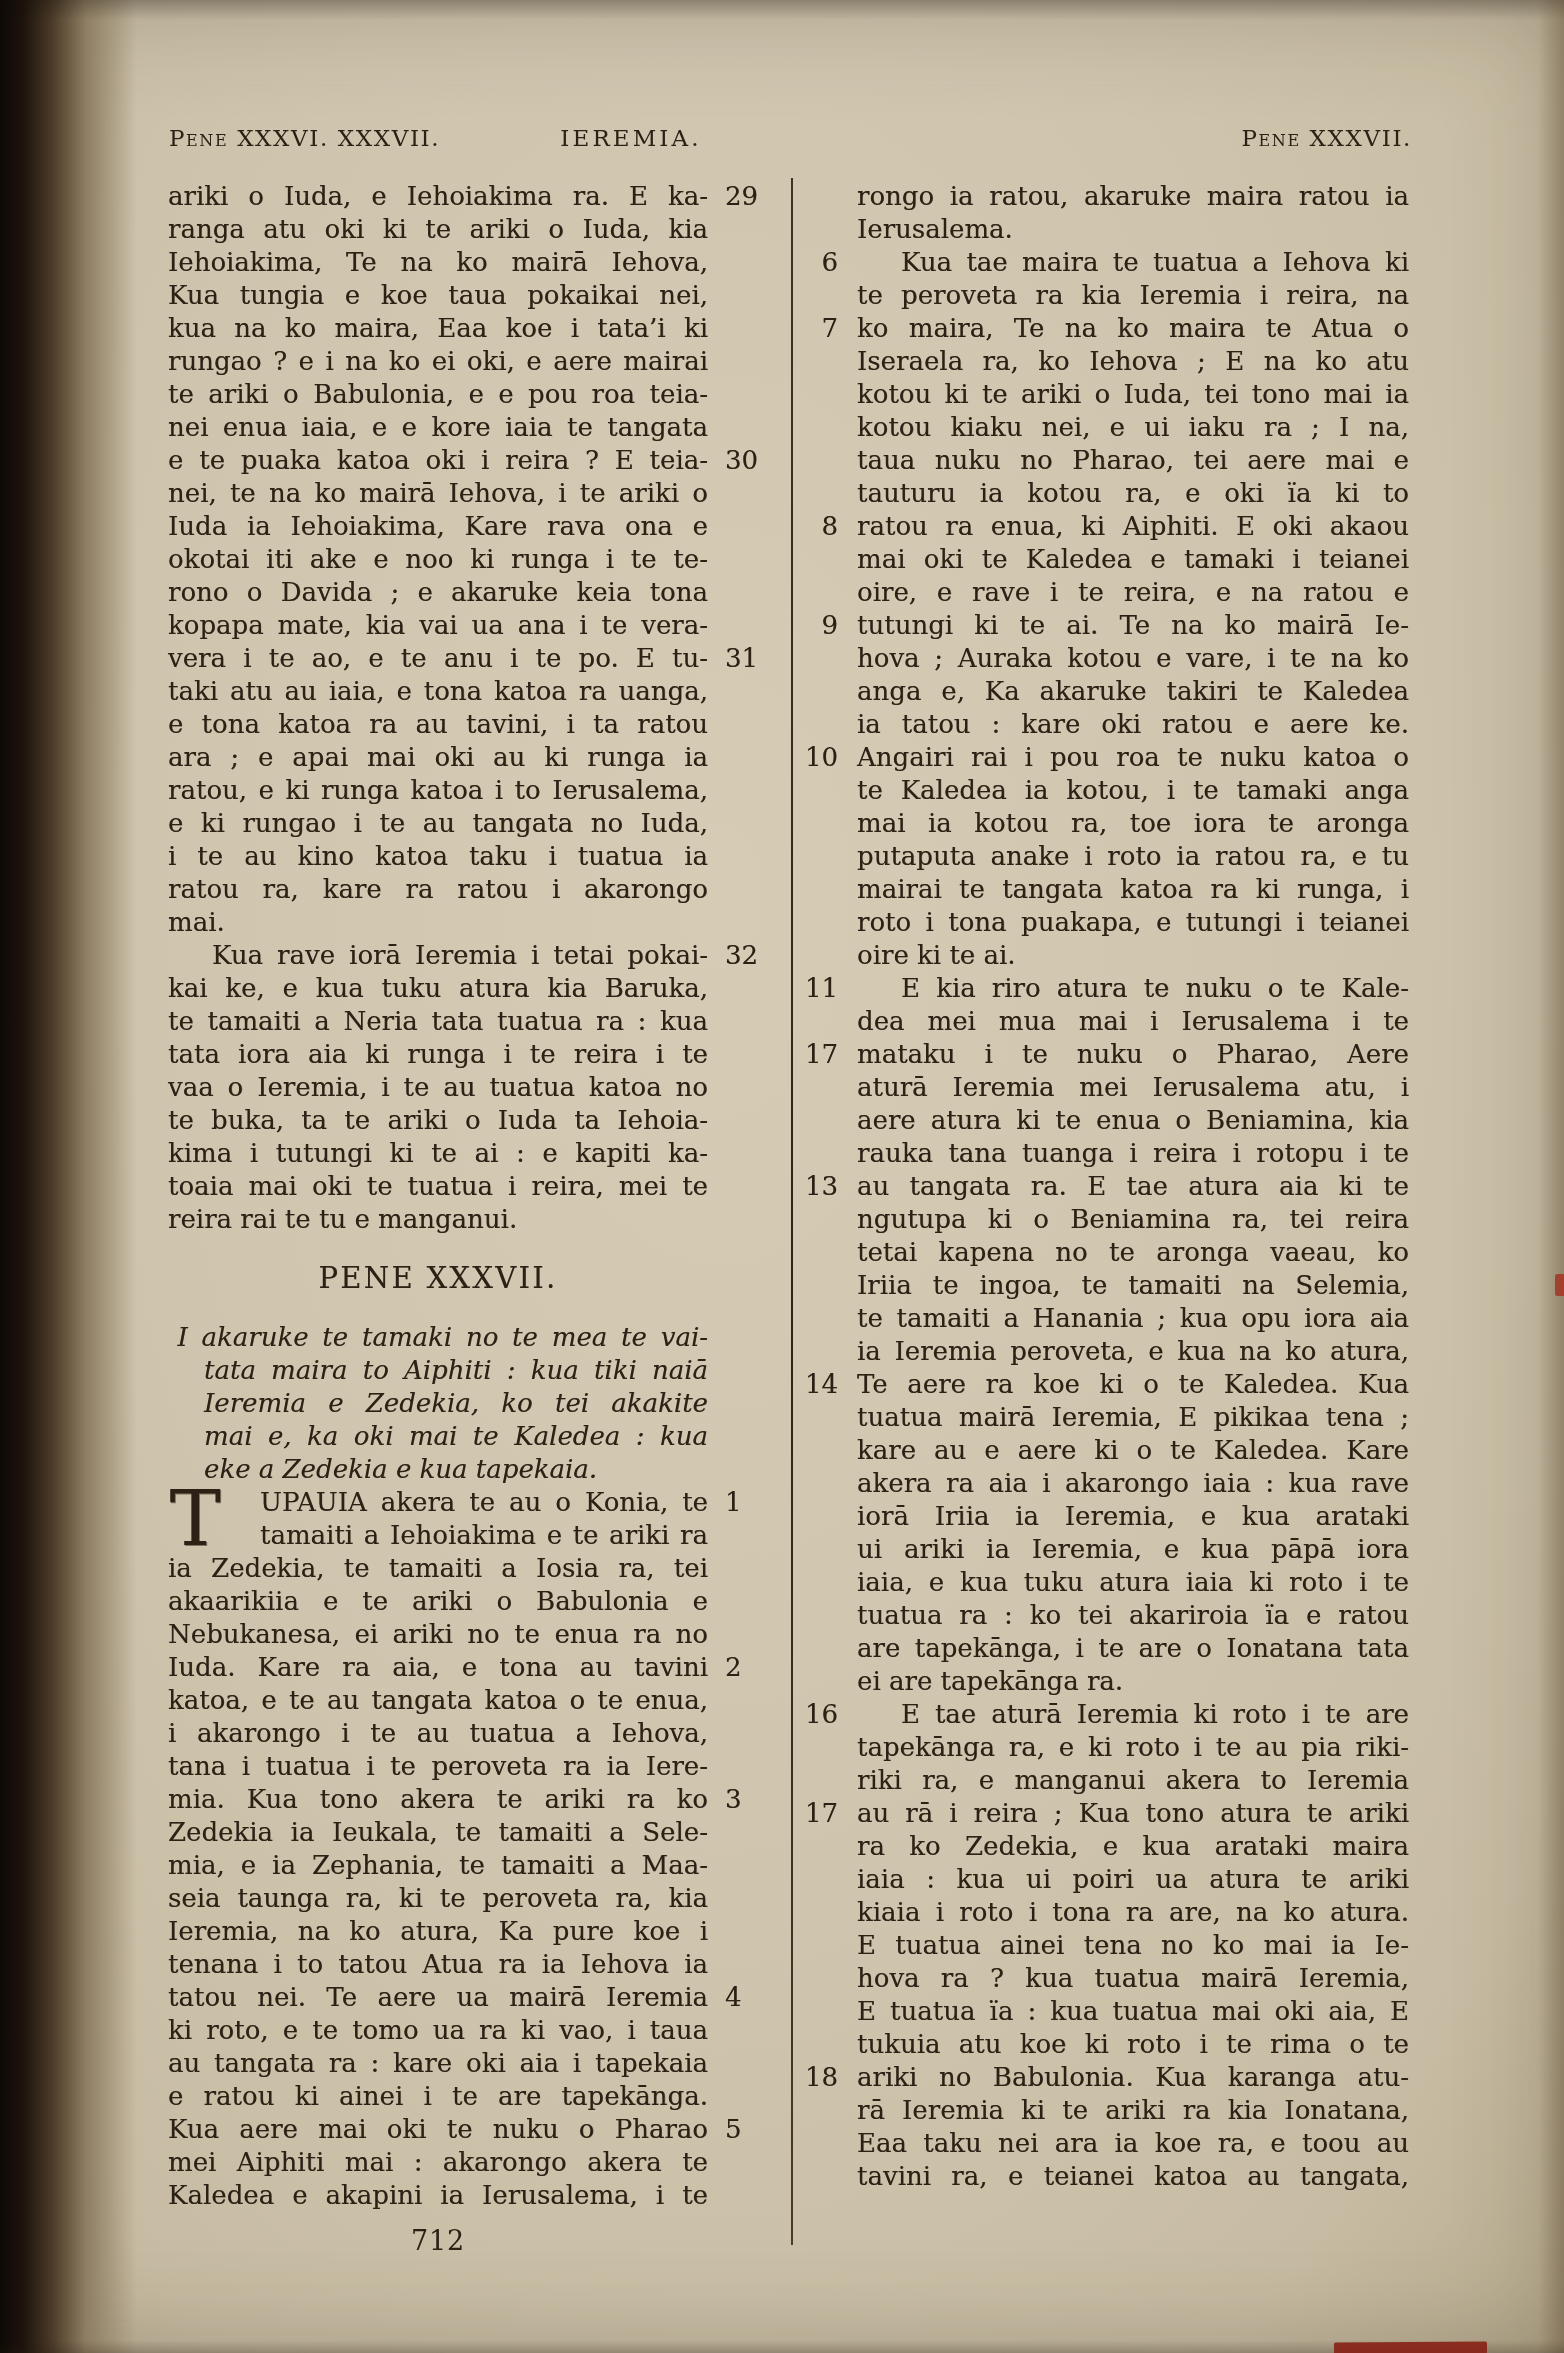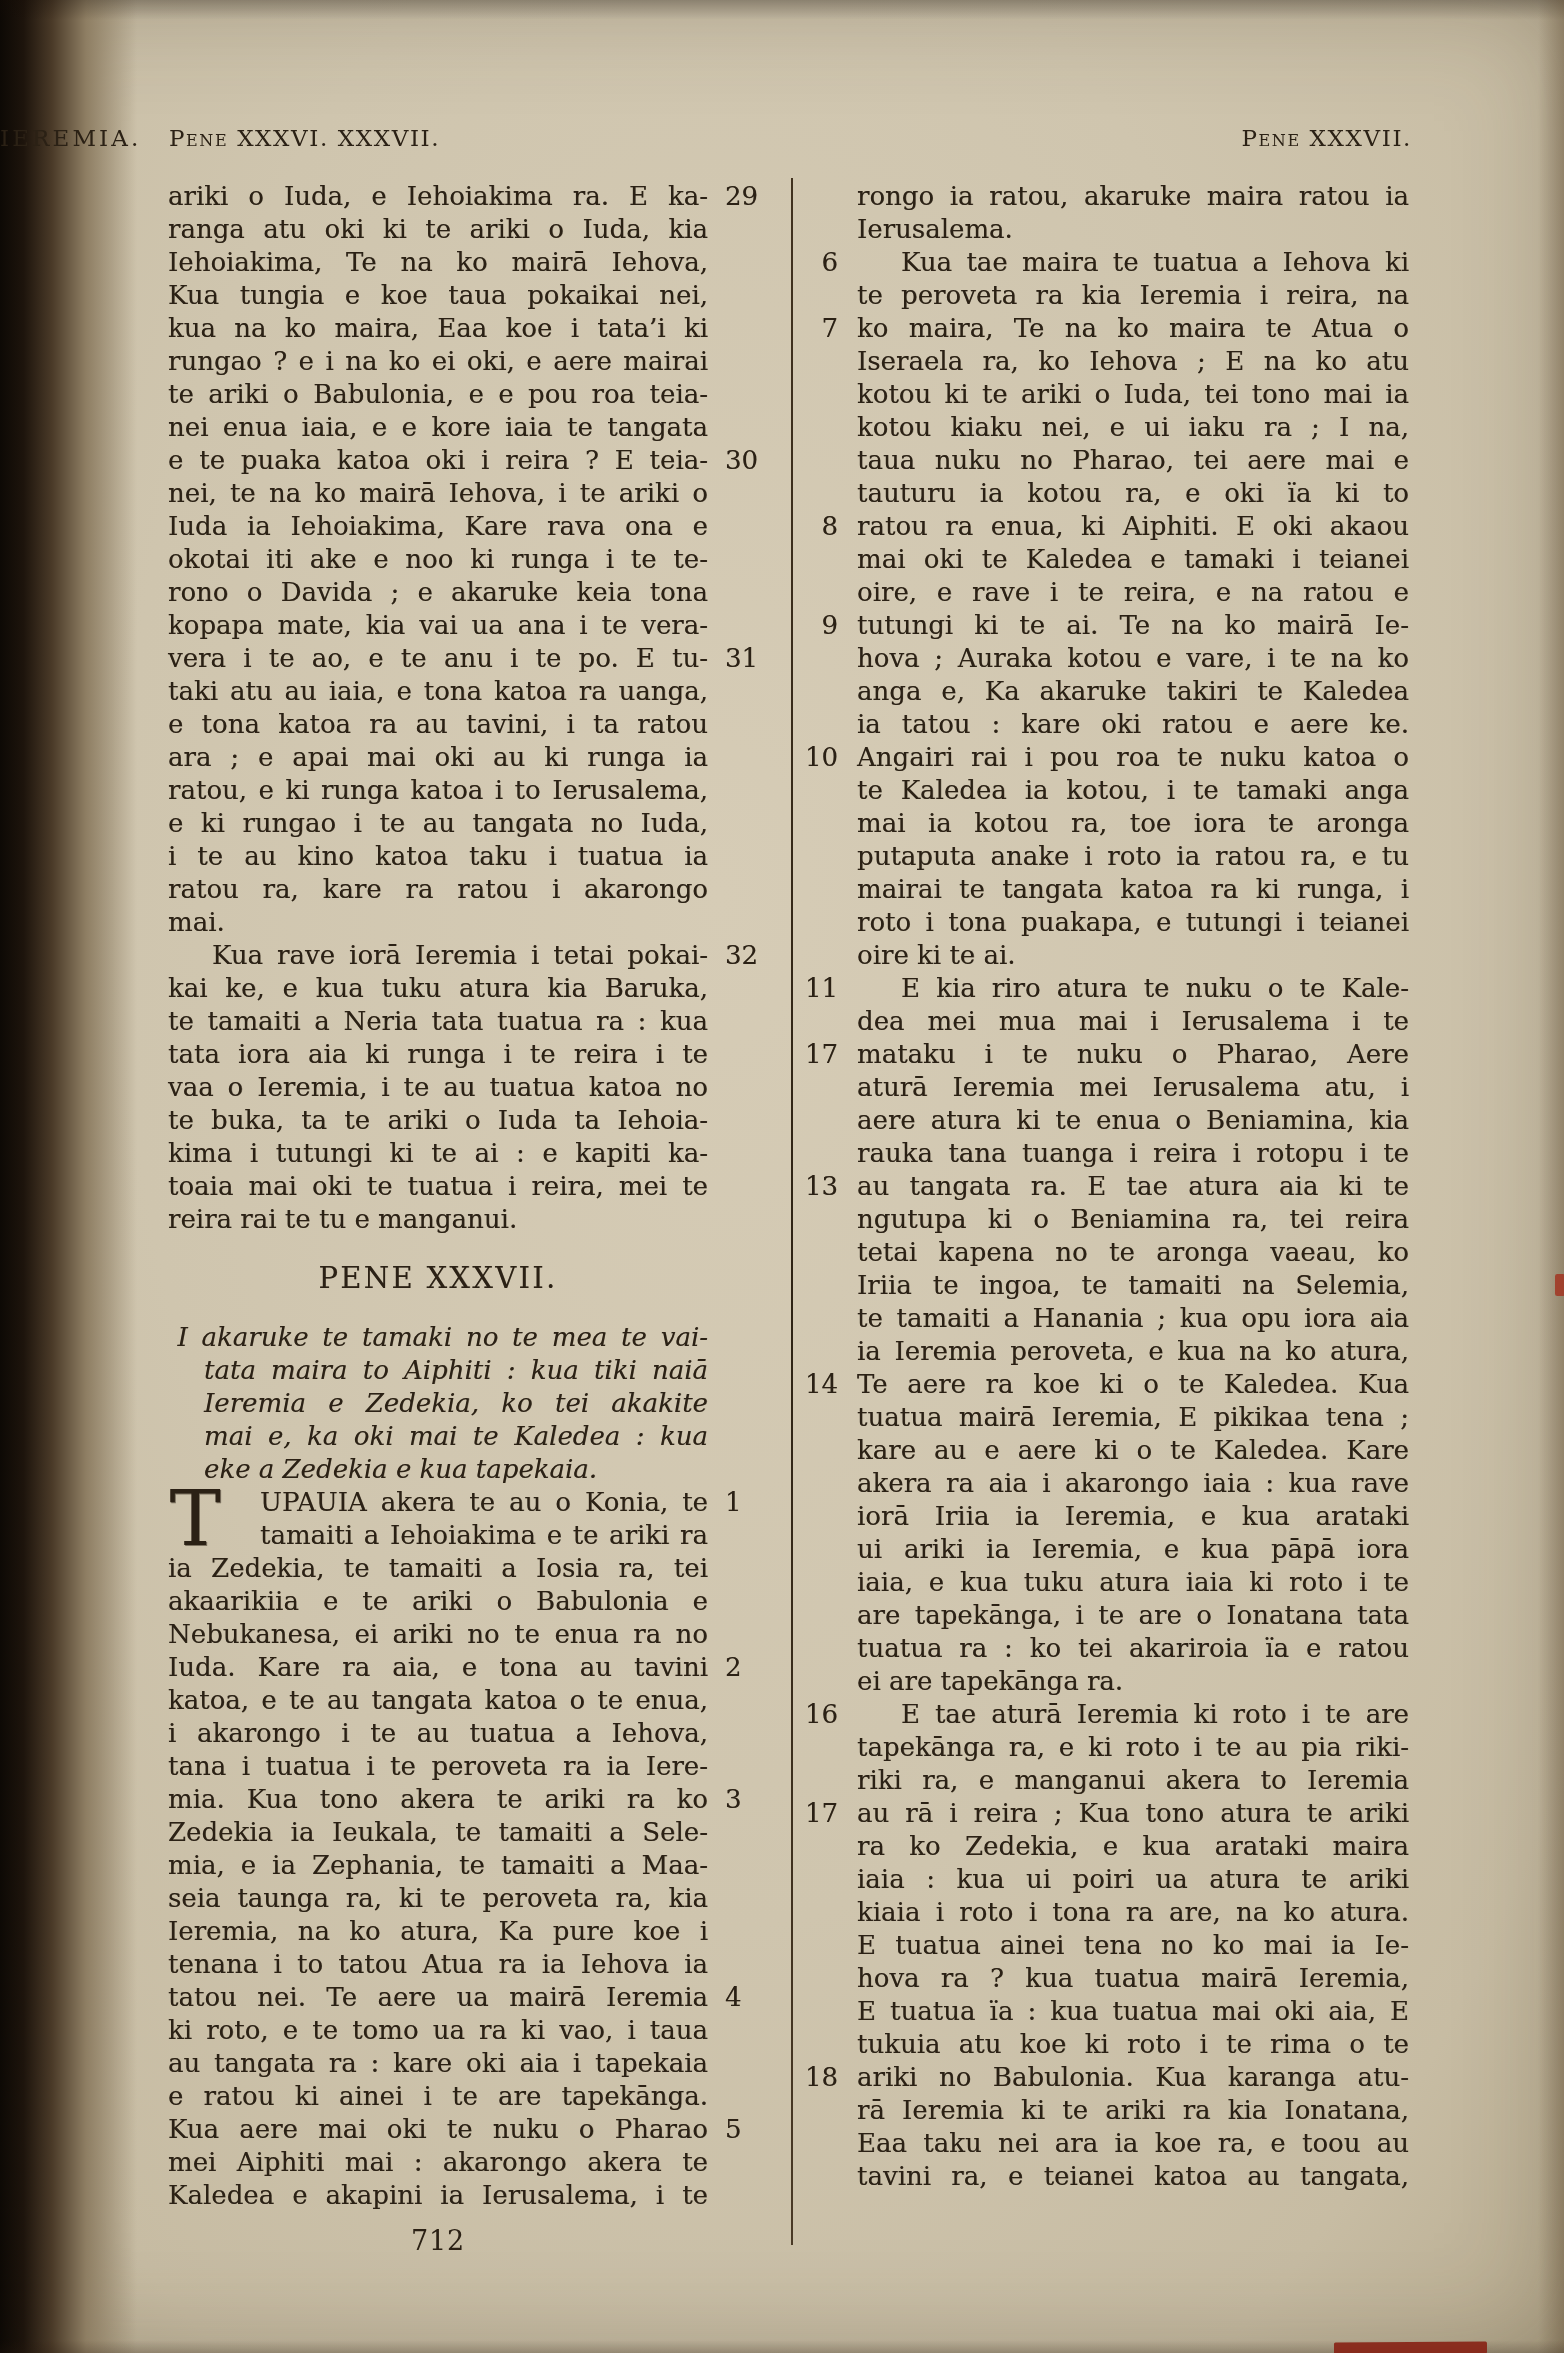--- a/index.html
+++ b/index.html
@@ -10,21 +10,21 @@
   .gutter{position:absolute;left:0;top:0;width:137px;height:100%;
     background:linear-gradient(to right,#0d0905 0px,#1d140c 23.5px,#4a3a28 52px,#8e7e63 86px,rgba(205,195,172,0) 137px);}
   .edge-top{position:absolute;left:0;top:0;width:100%;height:20.3px;
     background:linear-gradient(to bottom,rgba(20,12,6,.28),rgba(20,12,6,0));}
   .edge-right{position:absolute;right:0;top:0;width:27px;height:100%;
     background:linear-gradient(to left,rgba(92,72,46,.40),rgba(92,72,46,0));}
   .edge-bottom{position:absolute;left:0;bottom:0;width:100%;height:14px;
     background:linear-gradient(to top,rgba(40,26,14,.25),rgba(40,26,14,0));}
   .header{position:absolute;top:125px;left:0;width:1565px;height:41px;font-size:23px;}
   .h-left{position:absolute;left:169px;top:0;font-variant-caps:small-caps;letter-spacing:1.6px;}
-  .h-center{position:absolute;left:0;top:0;width:1246px;text-align:left;letter-spacing:3.1px;}
+  .h-center{position:absolute;left:8px;top:0;width:1246px;text-align:center;letter-spacing:3.1px;}
   .h-right{position:absolute;right:153px;top:0;font-variant-caps:small-caps;letter-spacing:1.6px;}
   .divider{position:absolute;left:791px;top:178px;width:2.3px;height:2067px;
     background:linear-gradient(to bottom,#41321f,#2e2314 55%,#4a3a26);}
   .col{position:absolute;top:180px;}
   .col-left{left:168px;width:540px;}
   .col-right{left:857px;width:552px;}
   .ln{position:relative;height:33px;line-height:33px;font-size:26px;
     text-align:justify;text-align-last:justify;
     text-shadow:0.3px 0.3px 0 rgba(43,33,21,.45);}
   .ln.l{text-align-last:left;}
@@ -164,22 +164,22 @@
       <div class="ln j"><span>Iriia te ingoa, te tamaiti na Selemia,</span></div>
       <div class="ln j"><span>te tamaiti a Hanania ; kua opu iora aia</span></div>
       <div class="ln j"><span>ia Ieremia peroveta, e kua na ko atura,</span></div>
       <div class="ln j"><span class="vnum">14</span><span>Te aere ra koe ki o te Kaledea.  Kua</span></div>
       <div class="ln j"><span>tuatua mairā Ieremia, E pikikaa tena ;</span></div>
       <div class="ln j"><span>kare au e aere ki o te Kaledea.  Kare</span></div>
       <div class="ln j"><span>akera ra aia i akarongo iaia : kua rave</span></div>
       <div class="ln j"><span>iorā Iriia ia Ieremia, e kua arataki</span></div>
       <div class="ln j"><span>ui ariki ia Ieremia, e kua pāpā iora</span></div>
       <div class="ln j"><span>iaia, e kua tuku atura iaia ki roto i te</span></div>
+      <div class="ln j"><span>tuatua ra : ko tei akariroia ïa e ratou</span></div>
       <div class="ln j"><span>are tapekānga, i te are o Ionatana tata</span></div>
-      <div class="ln j"><span>tuatua ra : ko tei akariroia ïa e ratou</span></div>
       <div class="ln l"><span>ei are tapekānga ra.</span></div>
       <div class="ln p"><span class="vnum">16</span><span>E tae aturā Ieremia ki roto i te are</span></div>
       <div class="ln j"><span>tapekānga ra, e ki roto i te au pia riki-</span></div>
       <div class="ln j"><span>riki ra, e manganui akera to Ieremia</span></div>
       <div class="ln j"><span class="vnum">17</span><span>au rā i reira ; Kua tono atura te ariki</span></div>
       <div class="ln j"><span>ra ko Zedekia, e kua arataki maira</span></div>
       <div class="ln j"><span>iaia : kua ui poiri ua atura te ariki</span></div>
       <div class="ln j"><span>kiaia i roto i tona ra are, na ko atura.</span></div>
       <div class="ln j"><span>E tuatua ainei tena no ko mai ia Ie-</span></div>
       <div class="ln j"><span>hova ra ? kua tuatua mairā Ieremia,</span></div>

